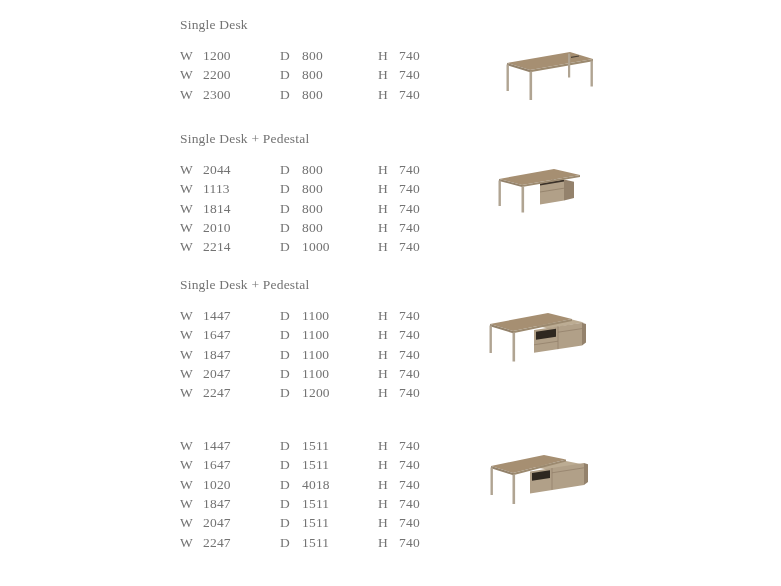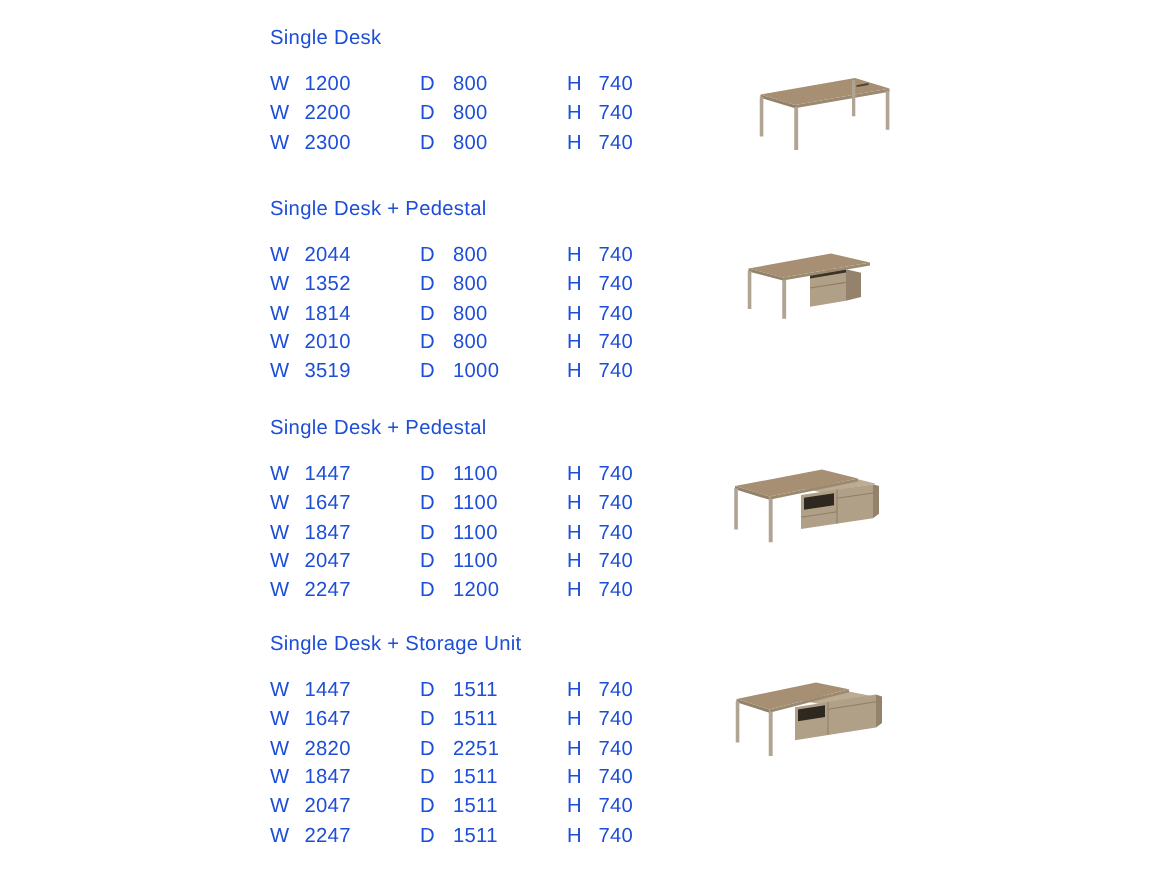--- a/index.html
+++ b/index.html
@@ -14,21 +14,21 @@
     display:grid;
     grid-template-columns:23px 77px 22px 76px 21px 40px;
     font-size:13.5px;line-height:19.35px;letter-spacing:.2px;
   }
   .art{position:absolute;}
   .art svg{display:block;}
 </style>
 </head>
 <body>
 
-<div class="page" style="color: #1d4ed8;">
+<div class="page" style="color: #737373; font-family: Liberation Serif, serif;">
 
   <section class="spec" style="top:18px">
     <h2 class="title">Single Desk</h2>
     <div class="rows">
 
     <div class="row">
         <span>W</span>
         <span>1200</span>
         <span>D</span>
         <span>800</span>
@@ -61,21 +61,21 @@
     <div class="row">
         <span>W</span>
         <span>2044</span>
         <span>D</span>
         <span>800</span>
         <span>H</span>
         <span>740</span>
       </div>
         <div class="row">
         <span>W</span>
-        <span>1352</span>
+        <span>1113</span>
         <span>D</span>
         <span>800</span>
         <span>H</span>
         <span>740</span>
       </div>
         <div class="row">
         <span>W</span>
         <span>1814</span>
         <span>D</span>
         <span>800</span>
@@ -85,21 +85,21 @@
         <div class="row">
         <span>W</span>
         <span>2010</span>
         <span>D</span>
         <span>800</span>
         <span>H</span>
         <span>740</span>
       </div>
         <div class="row">
         <span>W</span>
-        <span>3519</span>
+        <span>2214</span>
         <span>D</span>
         <span>1000</span>
         <span>H</span>
         <span>740</span>
       </div>
       </div>
   </section>
 
   <section class="spec" style="top:278px">
     <h2 class="title">Single Desk + Pedestal</h2>
@@ -142,44 +142,43 @@
         <span>2247</span>
         <span>D</span>
         <span>1200</span>
         <span>H</span>
         <span>740</span>
       </div>
       </div>
   </section>
 
   <section class="spec" style="top:422px">
-    <h2 class="title">Single Desk + Storage Unit</h2>
     <div class="rows">
 
     <div class="row">
         <span>W</span>
         <span>1447</span>
         <span>D</span>
         <span>1511</span>
         <span>H</span>
         <span>740</span>
       </div>
         <div class="row">
         <span>W</span>
         <span>1647</span>
         <span>D</span>
         <span>1511</span>
         <span>H</span>
         <span>740</span>
       </div>
         <div class="row">
         <span>W</span>
-        <span>2820</span>
-        <span>D</span>
-        <span>2251</span>
+        <span>1020</span>
+        <span>D</span>
+        <span>4018</span>
         <span>H</span>
         <span>740</span>
       </div>
         <div class="row">
         <span>W</span>
         <span>1847</span>
         <span>D</span>
         <span>1511</span>
         <span>H</span>
         <span>740</span>

